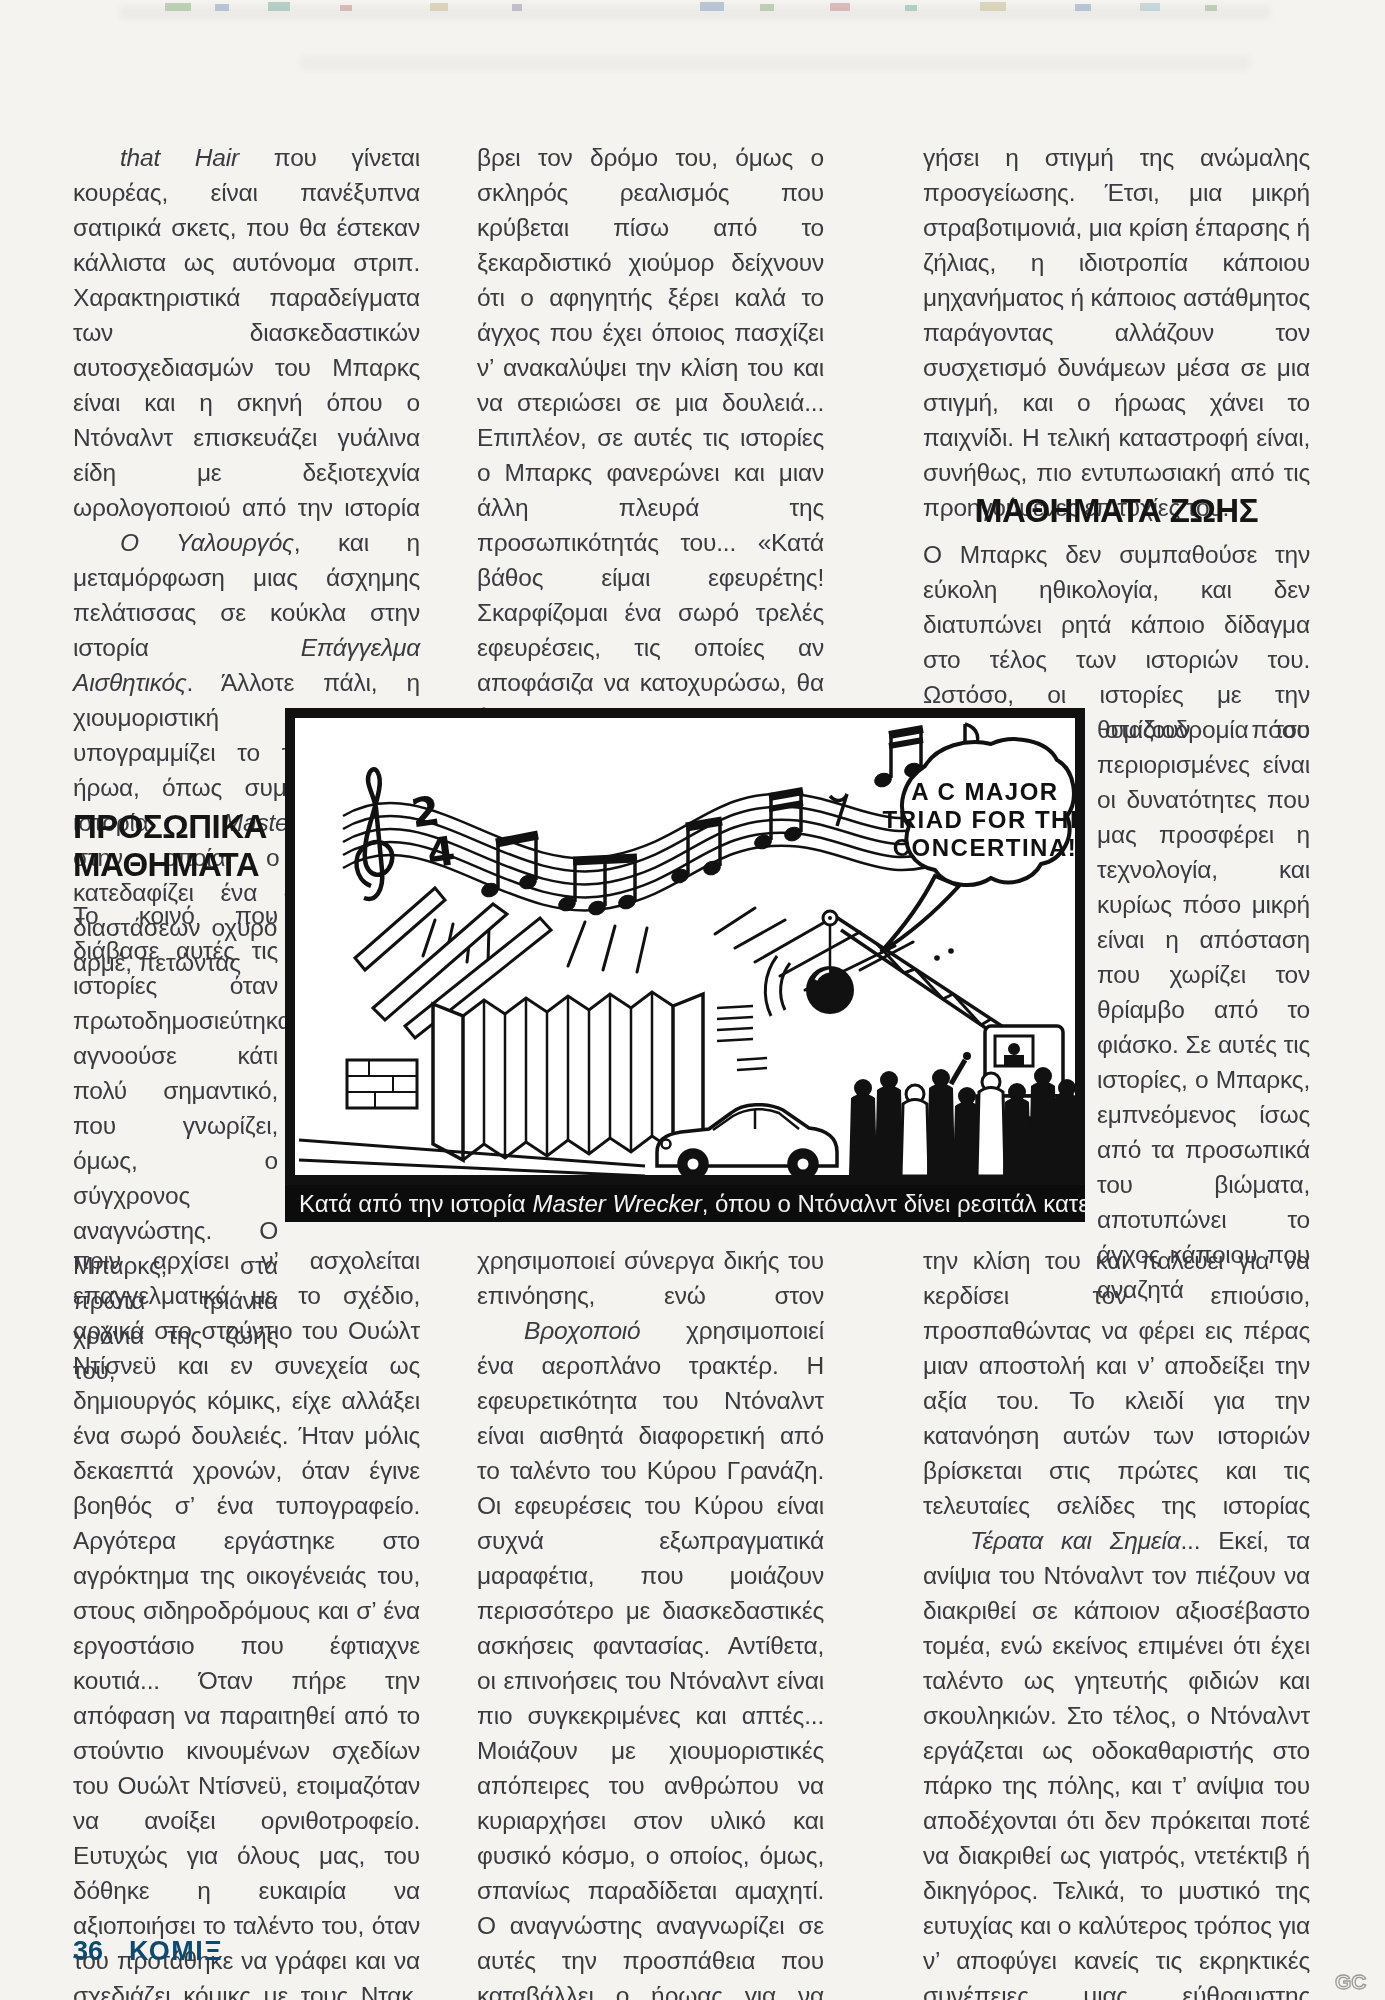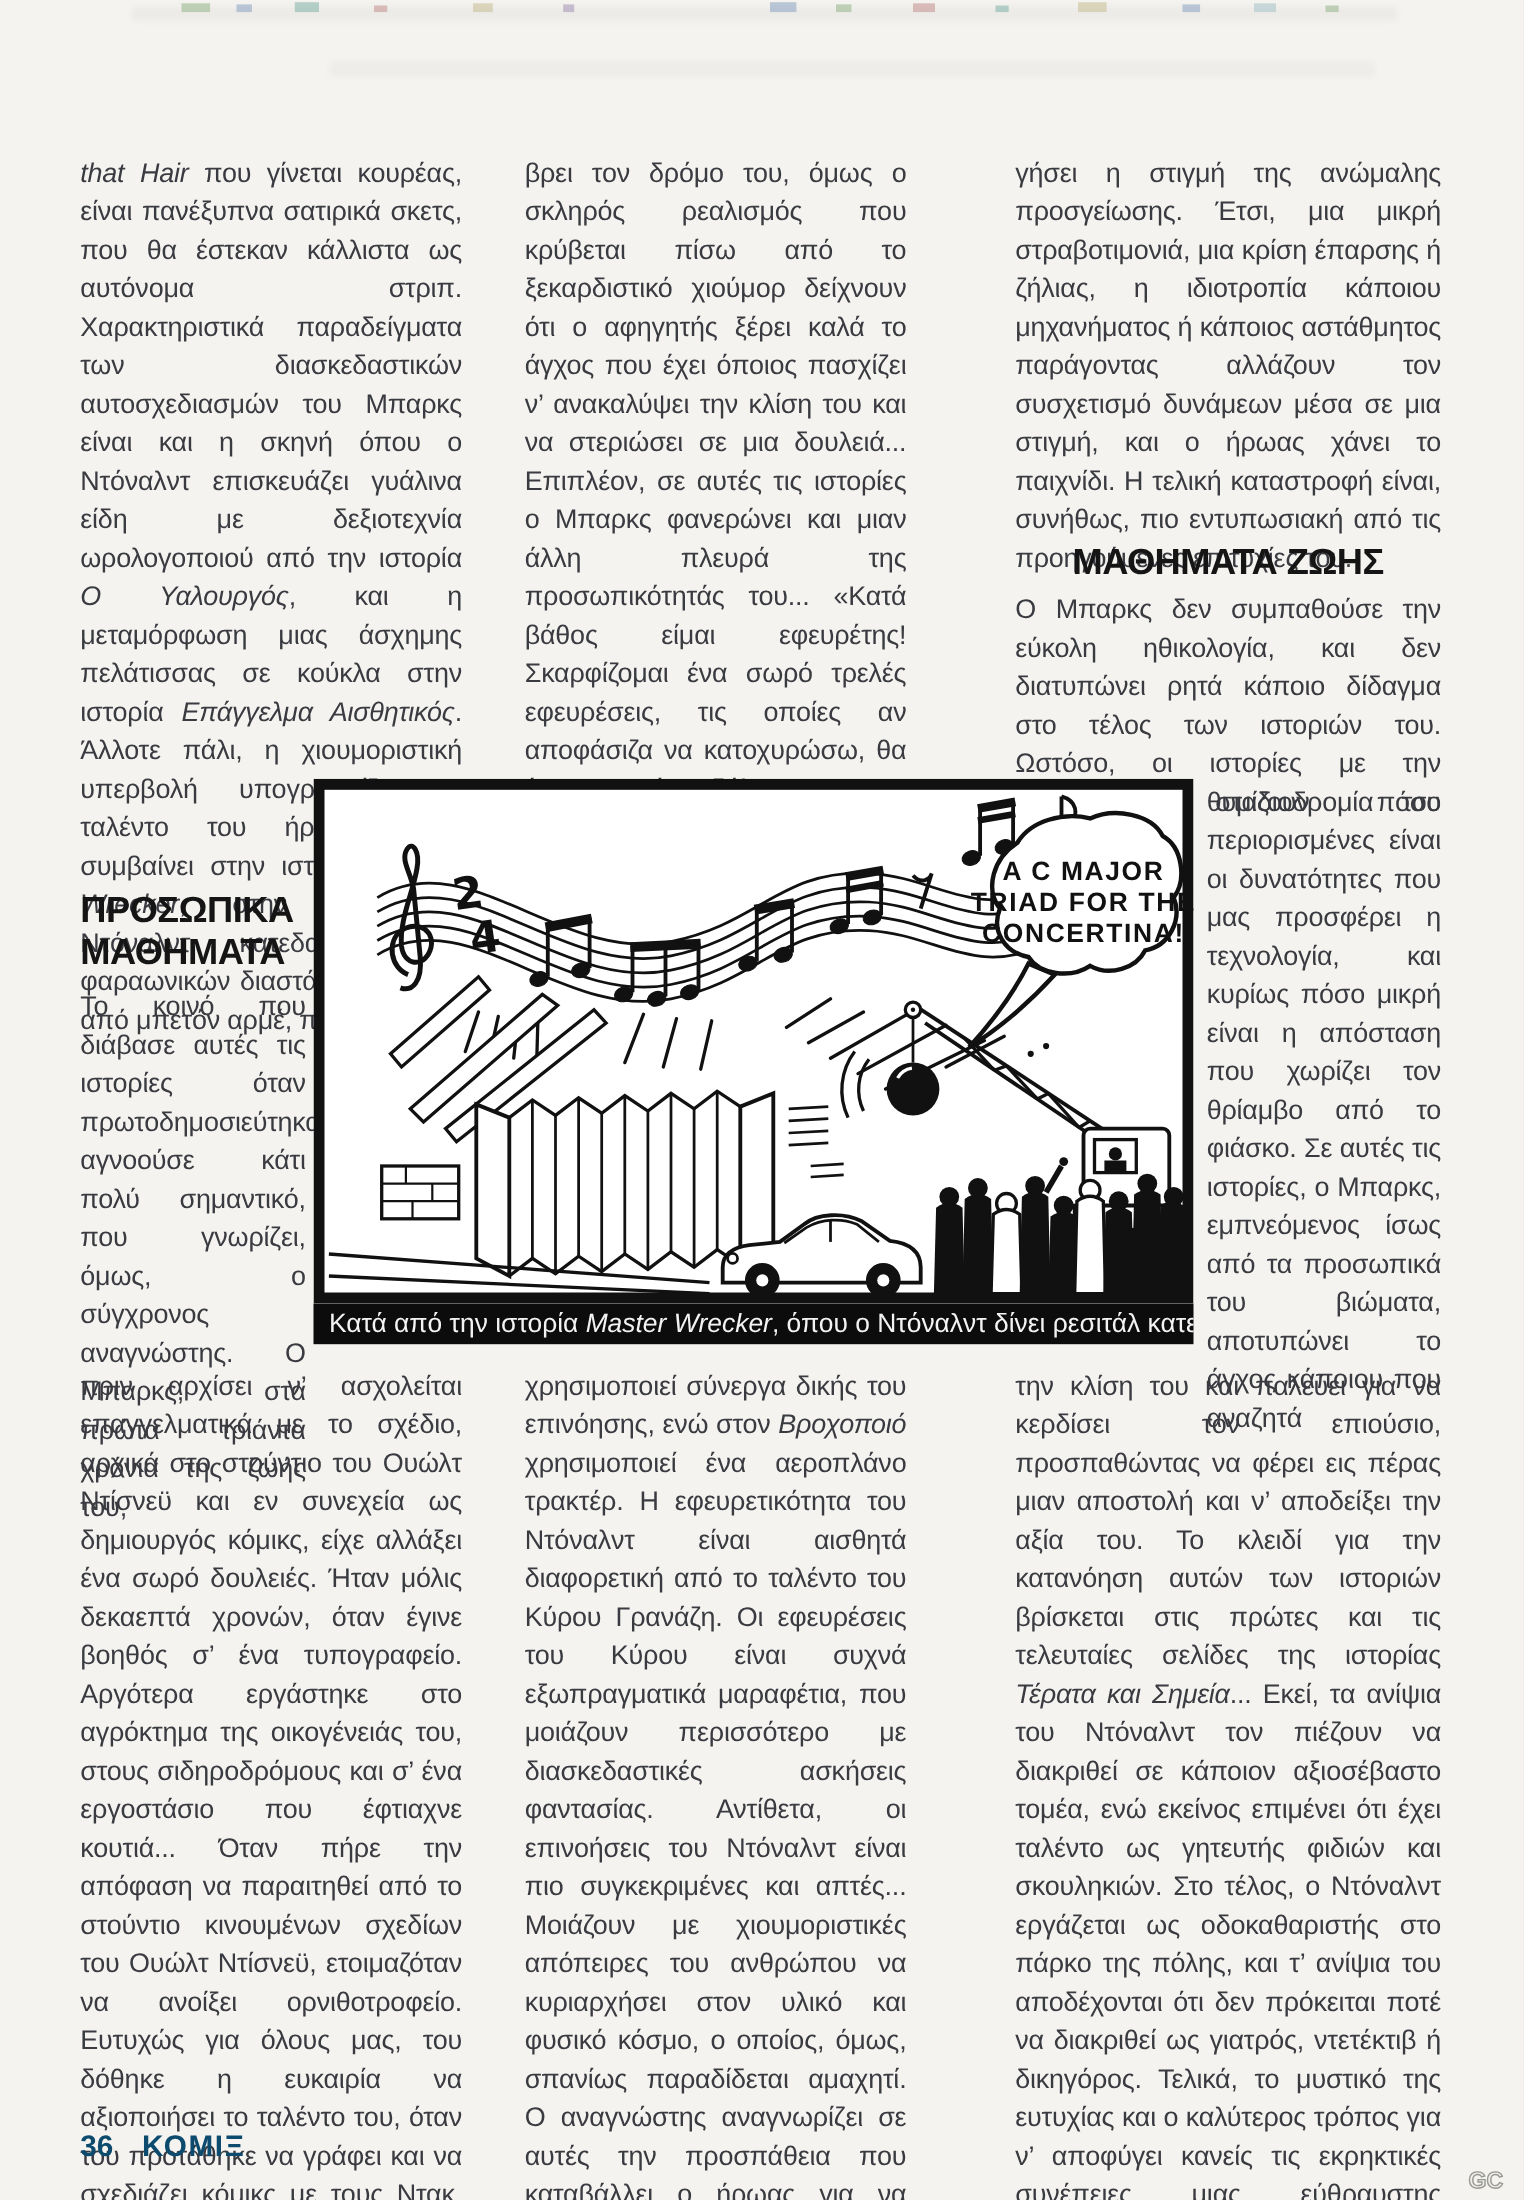--- a/index.html
+++ b/index.html
@@ -1,20 +1,20 @@
 <!DOCTYPE html>
 <html><head>
 <meta charset="utf-8">
 <style>
   html,body{margin:0;padding:0;background:#e9e8e4;}
   .page{position:relative;width:1385px;height:2000px;background:#f4f3ef;
         font-family:"Liberation Sans",sans-serif;overflow:hidden;}
   .txt{position:absolute;text-align:justify;font-size:24.5px;line-height:35px;
        color:#3a3b41;letter-spacing:-0.2px;margin:0;}
-  .txt em{}
+  .txt em{margin-left:47px;}
   h2.sect{position:absolute;margin:0;font-size:33px;line-height:38px;font-weight:700;
           color:#151515;letter-spacing:-0.5px;font-family:"Liberation Sans",sans-serif;}
   .figure{position:absolute;left:285px;top:708px;width:800px;}
   .figure svg{display:block;}
   .caption{background:#0c0c0c;color:#f3f3f3;font-size:24px;line-height:37px;height:37px;
            padding:0 14px;white-space:nowrap;overflow:hidden;}
   .caption em{font-style:italic;}
   .footer{position:absolute;left:73px;top:1936px;font-weight:700;font-size:27px;color:#0c4a6e;}
   .footer .mag{margin-left:26px;letter-spacing:1.5px;}
   .speck{position:absolute;opacity:.55;}

